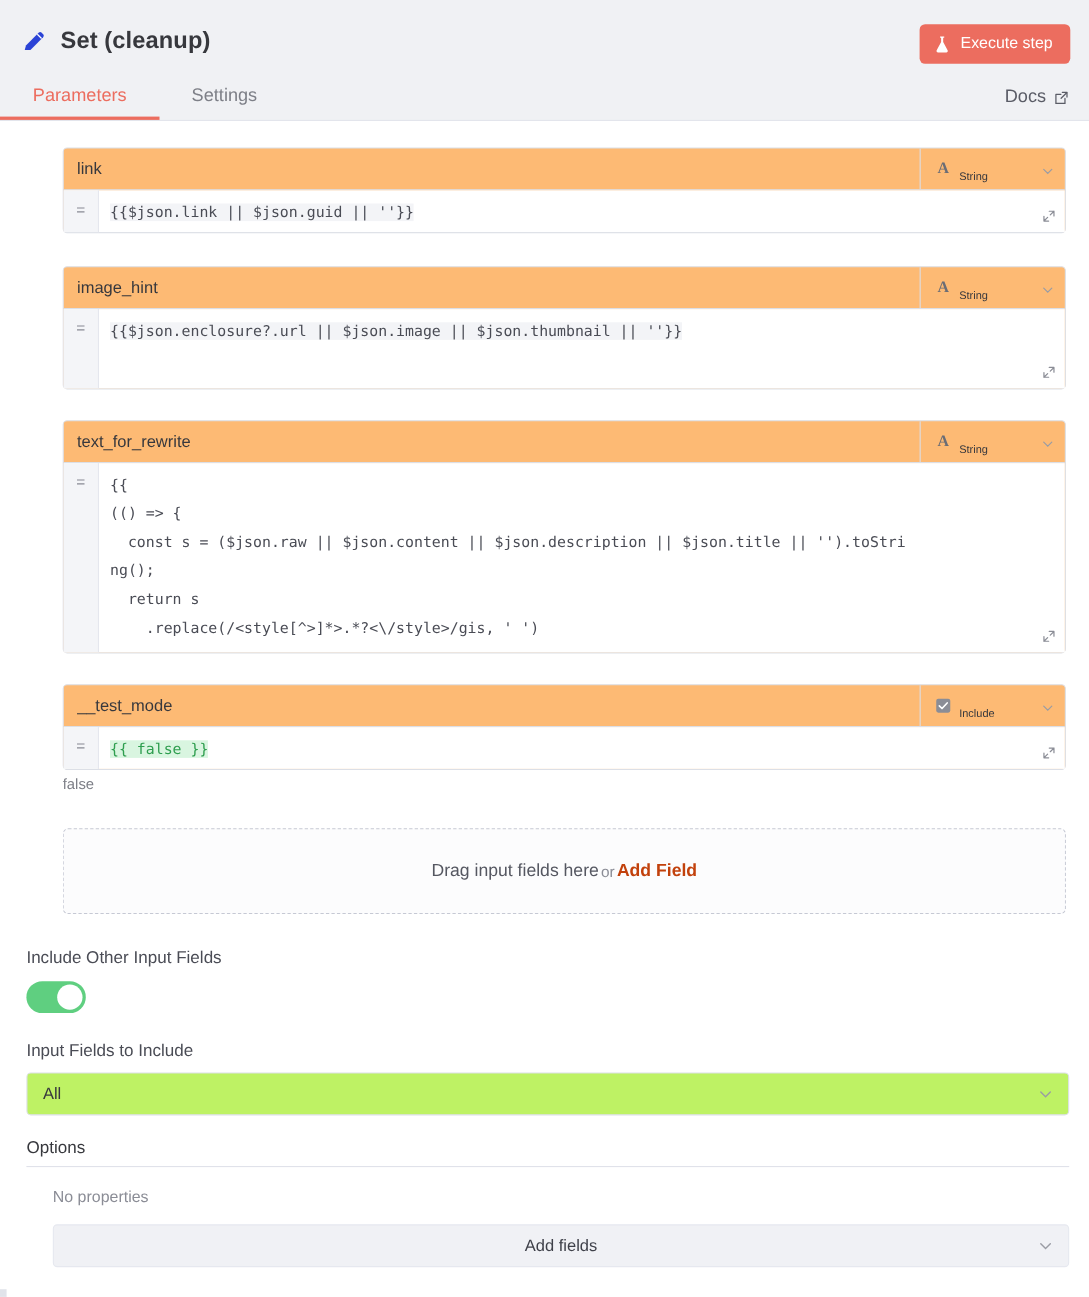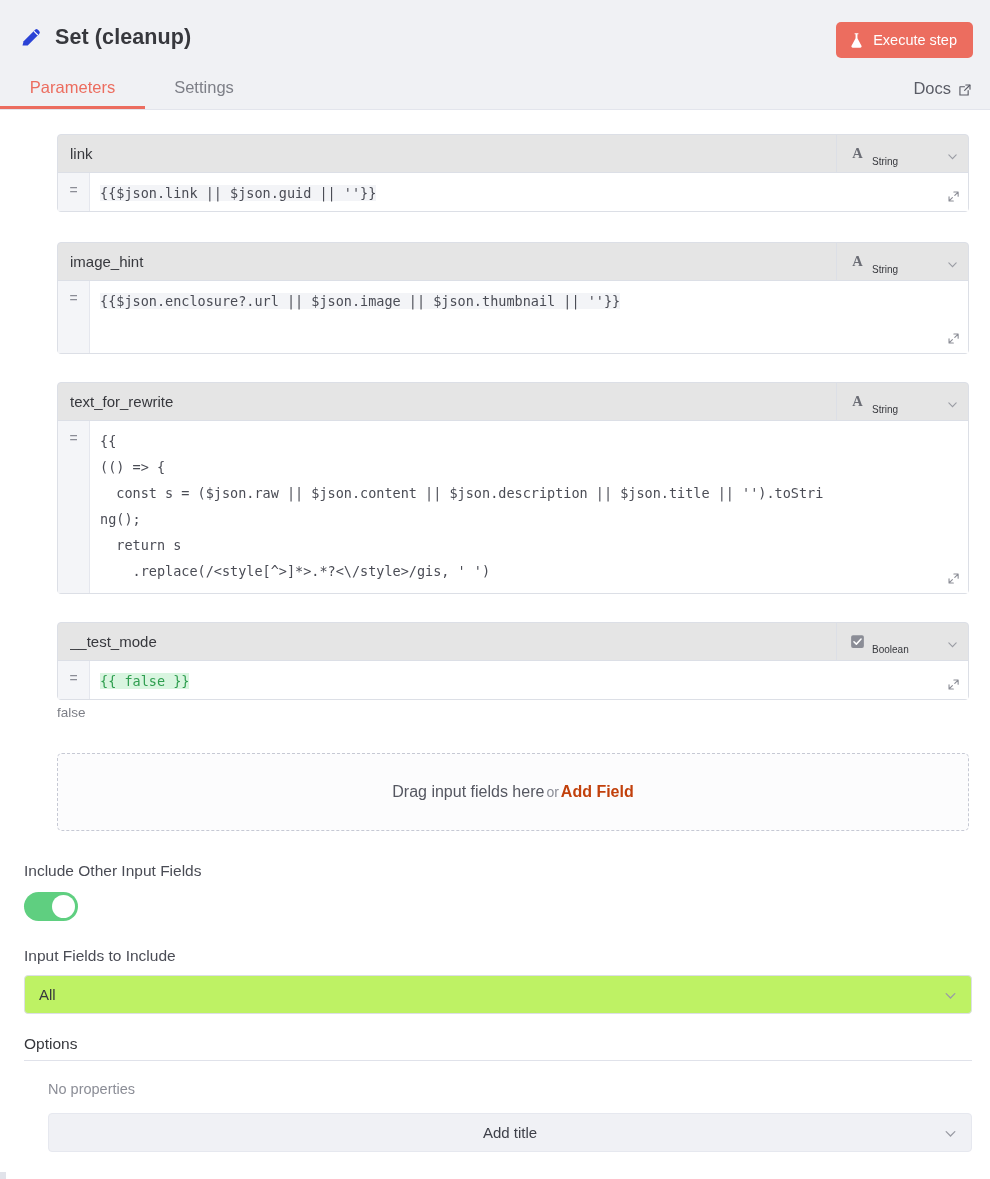--- a/index.html
+++ b/index.html
@@ -109,21 +109,21 @@
     position: relative;
   }
 
   
   .assignment {
     position: relative;
     margin: 0 18px 0 57px;
     width: 912px;
     border: 1px solid #dcdfe6;
     border-radius: 4px;
-    background: #e5e5e5;
+    background: #fdba74;
   }
   .assign-top {
     display: flex;
     height: 38px;
     align-items: stretch;
     border-bottom: 1px solid #dcdfe6;
   }
   .assign-name {
     flex: 1;
     display: flex;
@@ -468,21 +468,21 @@
   <div class="assignment row-h-1">
     <div class="assign-top">
       <input class="assign-name" readonly="" value="__test_mode" style="">
       <div class="type-select">
         <span class="type-glyph">
           <svg viewBox="0 0 16 16" width="15" height="15">
             <rect x="1.2" y="1.2" width="13.6" height="13.6" rx="2" fill="#8b8d96"></rect>
             <path d="M4.2 8.2l2.6 2.6 5-5.4" stroke="#ffffff" stroke-width="1.6" fill="none" stroke-linecap="round" stroke-linejoin="round"></path>
           </svg>
         </span>
-        <span class="type-label">Boolean</span>
+        <span class="type-label">Include</span>
         <span class="chev">
           <svg viewBox="0 0 12 12" width="11" height="11">
               <path d="M2 4.3L6 8.3 10 4.3" stroke="#9a9ca4" stroke-width="1.2" fill="none" stroke-linecap="round"></path>
             </svg>
         </span>
       </div>
     </div>
     <div class="assign-value">
       <div class="eq-gutter">=</div>
       <div class="expr-area">
@@ -529,21 +529,21 @@
   </div>
 
   <div style="height:21px"></div>
   <div class="section">
     <div class="options-title">Options</div>
     <div class="divider"></div>
     <div style="height:20px"></div>
     <div class="no-props">No properties</div>
     <div style="height:16px"></div>
     <div class="add-option">
-      <span>Add title</span>
+      <span>Add fields</span>
       <span class="chev">
         <svg viewBox="0 0 12 12" width="13" height="13">
             <path d="M2 4.3L6 8.3 10 4.3" stroke="#9a9ca4" stroke-width="1.2" fill="none" stroke-linecap="round"></path>
           </svg>
       </span>
     </div>
   </div>
 </div>
 
 <span class="corner-mark"></span>

